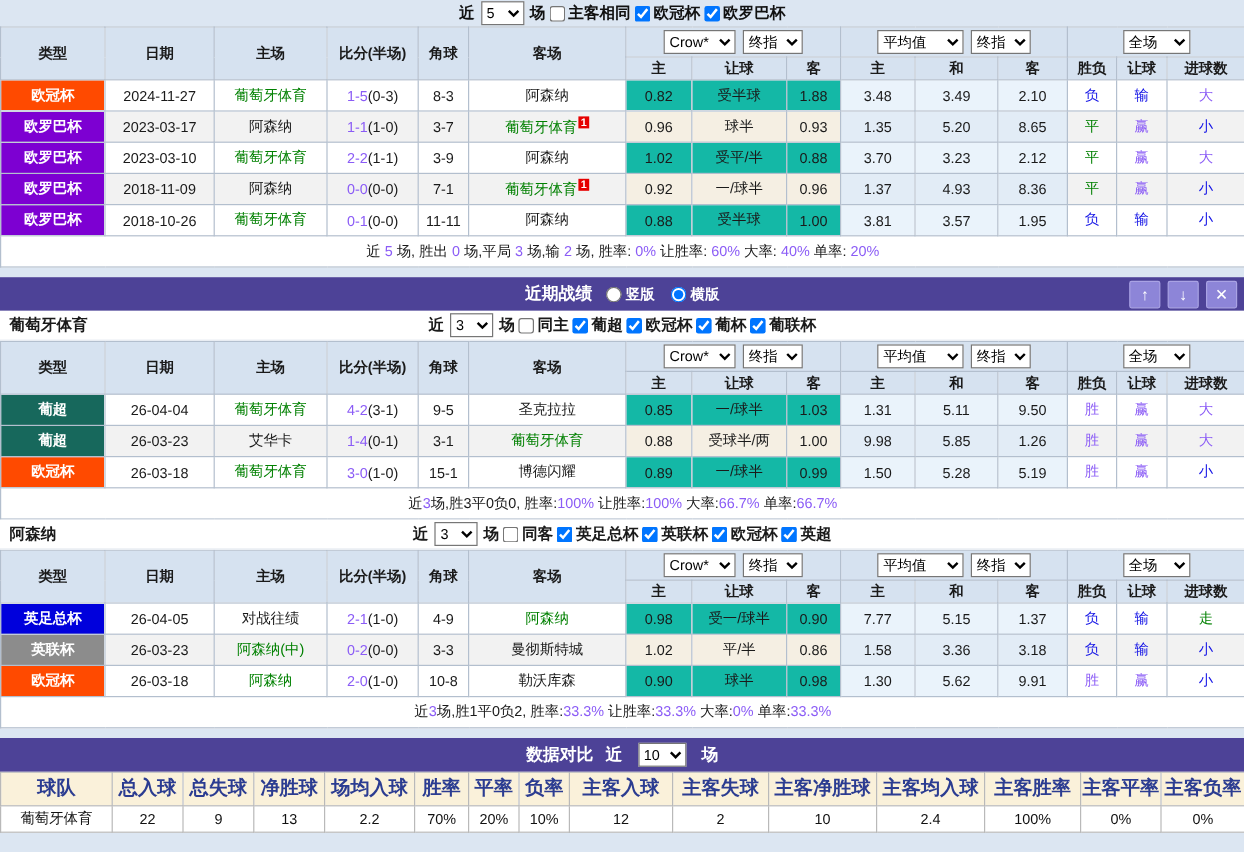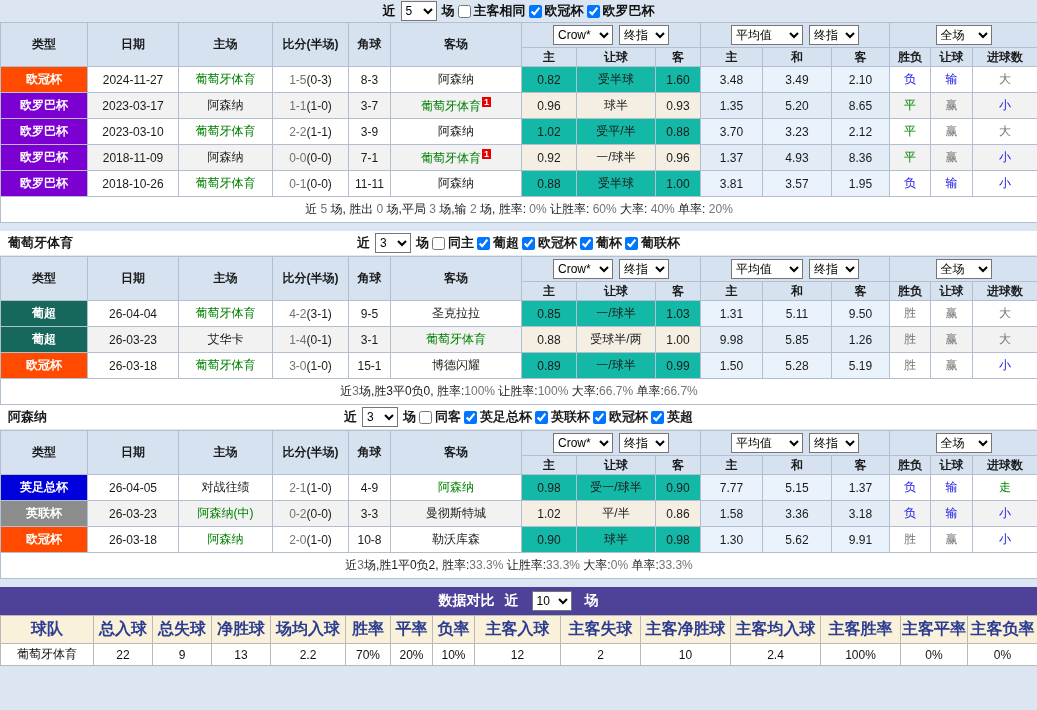--- a/index.html
+++ b/index.html
@@ -29,21 +29,21 @@
   table.mt th,table.mt td{border:1px solid #b3bfce;padding:0;overflow:hidden;white-space:nowrap;}
   table.mt thead th{background:#d6e2f0;font-weight:bold;font-size:12px;height:18px;}
   table.mt thead tr.ddr th{height:24px;}
   table.mt td{height:25px;font-size:12px;}
   td.crow{background:#14b8a6;}
   td.avg{background:#eaf3fb;}
   tr.alt td{background:#f2f2f2;}
   tr.alt td.crow{background:#f5efe3;}
   tr.alt td.avg{background:#e2ecf6;}
   td.badge{color:#fff;font-weight:bold;}
-  .t-red{color:#737373;}
+  .t-red{color:#8b5cf6;}
   .t-blue{color:#1414e6;}
   .t-green{color:#008000;}
   .sup{background:#e60000;color:#fff;font-size:9px;line-height:10px;padding:0 2px;margin-left:1px;
        vertical-align:super;display:inline-block;font-weight:bold;}
   td.sum{height:23px;background:#fff !important;font-size:13px;}
   table.cmp{border-collapse:collapse;table-layout:fixed;width:1037px;text-align:center;background:#fff;}
   table.cmp th,table.cmp td{border:1px solid #b9b9b9;padding:0;overflow:hidden;white-space:nowrap;}
   table.cmp th{background:#faf1da;color:#2b3c91;font-weight:bold;font-size:16px;height:27px;}
   table.cmp td{height:21px;font-size:12px;color:#111;}
 </style>
@@ -109,21 +109,21 @@
           <tbody>
             <tr>
               <td class="badge" style="background: rgb(255, 74, 0);">欧冠杯</td>
               <td>2024-11-27</td>
               <td class="t-green">葡萄牙体育</td>
               <td><span class="t-red">1-5</span><span>(0-3)</span></td>
               <td>8-3</td>
               <td><span>阿森纳</span></td>
               <td class="crow">0.82</td>
               <td class="crow">受半球</td>
-              <td class="crow">1.60</td>
+              <td class="crow">1.88</td>
               <td class="avg">3.48</td>
               <td class="avg">3.49</td>
               <td class="avg">2.10</td>
               <td class="t-blue">负</td>
               <td class="t-blue">输</td>
               <td class="t-red">大</td>
             </tr>
             <tr class="alt">
               <td class="badge" style="background: rgb(125, 0, 210);">欧罗巴杯</td>
               <td>2023-03-17</td>
@@ -194,20 +194,40 @@
             </tr>
             <tr>
               <td class="sum" colspan="15"><span>近 </span><span class="t-red">5</span><span> 场, 胜出 </span><span class="t-red">0</span><span> 场,平局 </span><span class="t-red">3</span><span> 场,输 </span><span class="t-red">2</span><span> 场, 胜率: </span><span class="t-red">0%</span><span> 让胜率: </span><span class="t-red">60%</span><span> 大率: </span><span class="t-red">40%</span><span> 单率: </span><span class="t-red">20%</span></td>
             </tr>
           </tbody>
         </table>
       </div>
   </section>
 
   <section class="panel">
+    <div class="bar">
+      <div class="bar-center">
+        <span>近期战绩</span>
+        <div class="bar-radios" id="layoutRadios">
+            <label>
+              <input type="radio" name="layout" style="">
+              <span>竖版</span>
+            </label>
+            <label>
+              <input type="radio" name="layout" checked="" style="">
+              <span>横版</span>
+            </label>
+          </div>
+      </div>
+      <div class="win-btns" id="winBtns">
+          <span class="win-btn">↑</span>
+          <span class="win-btn">↓</span>
+          <span class="win-btn">✕</span>
+        </div>
+    </div>
     <div id="blocks">
         <div class="team-ctrl">
           <div class="team-name">葡萄牙体育</div>
           <div class="ctrl-inner">
             <span>近</span>
             <select class="dd" style="min-width: 36px;"><option>3</option></select>
             <span>场</span>
             <label><input type="checkbox" style=""><span>同主</span></label>
             <label><input type="checkbox" checked="" style=""><span>葡超</span></label>
             <label><input type="checkbox" checked="" style=""><span>欧冠杯</span></label>

